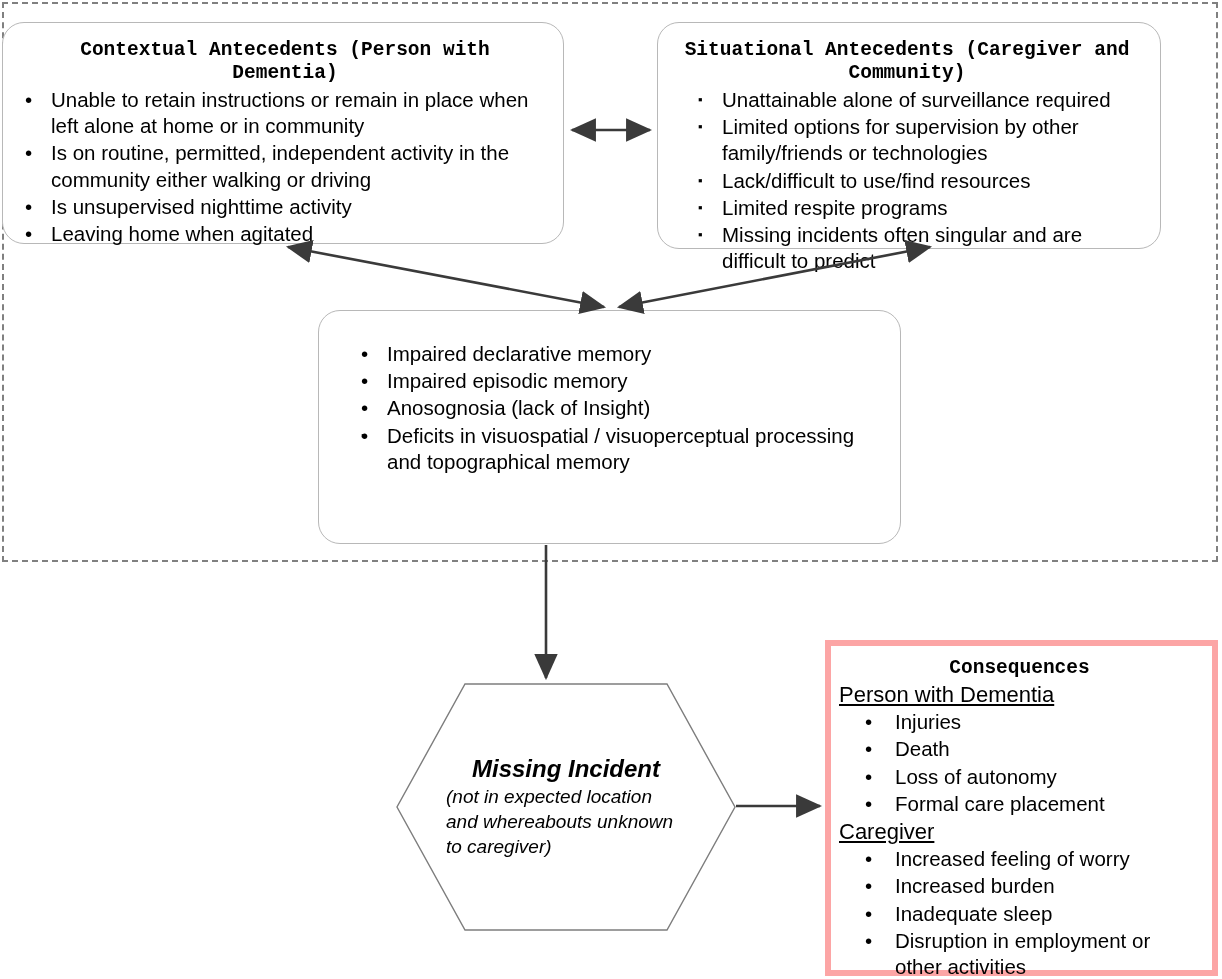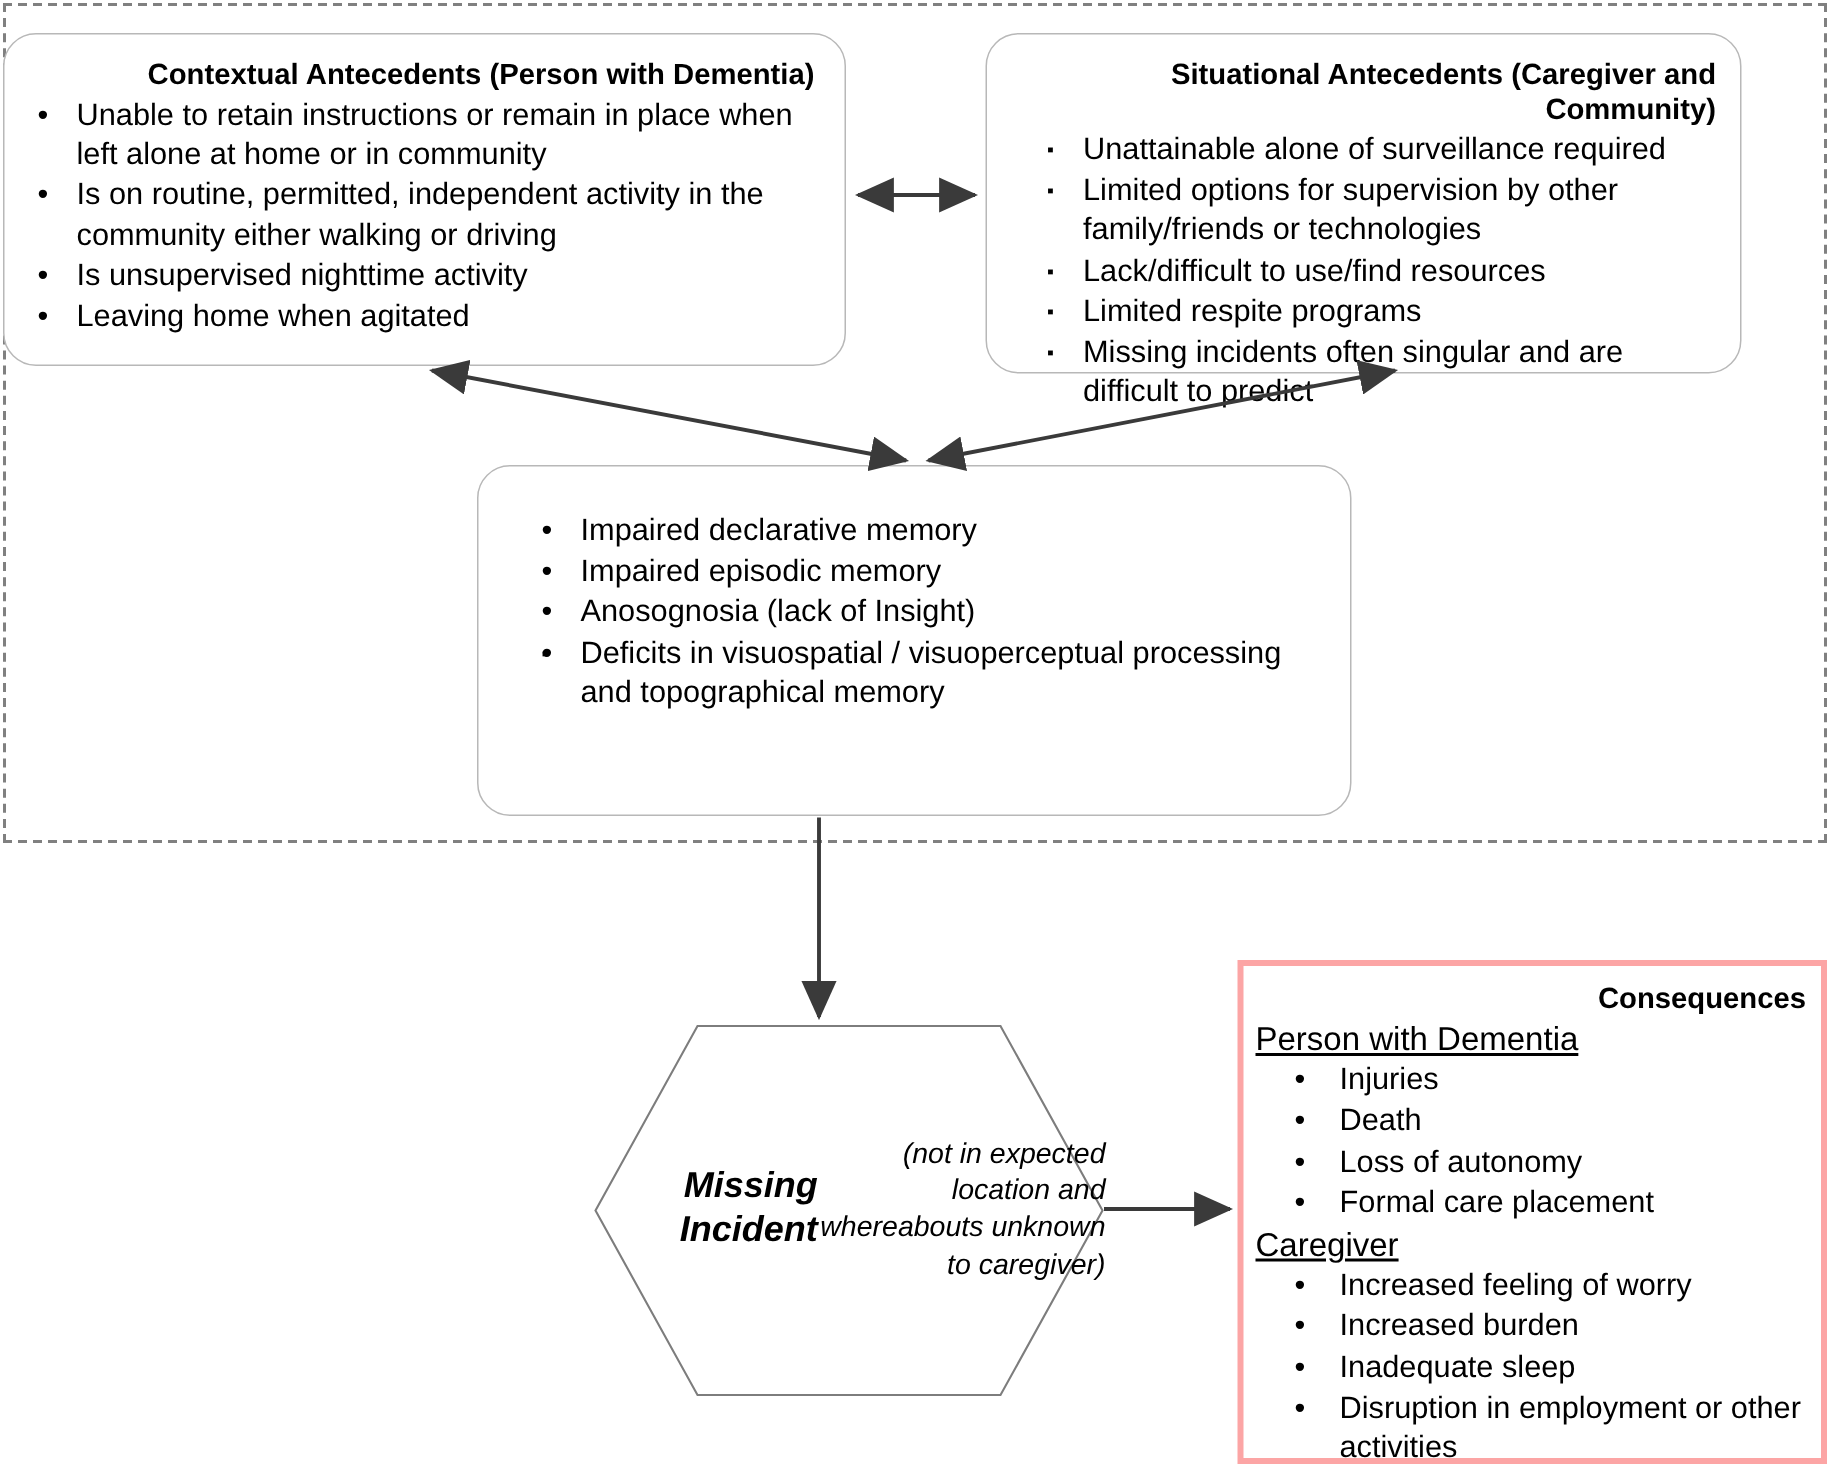--- a/index.html
+++ b/index.html
@@ -33,30 +33,31 @@
   
   .node-box {
     position: absolute;
     box-sizing: border-box;
     background: #ffffff;
     border: 1px solid #b8b8b8;
     border-radius: 22px;
   }
   .node-box.square {
     border-radius: 0;
-    border: 4px solid #fca5a5;
+    border: 6px solid #fca5a5;
   }
 
   .box-title {
-    text-align: right;
+    text-align: center;
     font-weight: bold;
     font-size: 19.5px;
     line-height: 1.18;
     margin: 0;
     padding: 0;
+    font-family: Liberation Mono, monospace;
   }
 
   .bullet-list {
     list-style: none;
     margin: 0;
     padding: 0;
   }
   .bullet-list li {
     position: relative;
     font-size: 20.5px;
@@ -136,24 +137,24 @@
     height: 250px;
   }
   #hexagon-wrap svg { display: block; }
   #hexagon-label {
     position: absolute;
     left: 0;
     top: 0;
     width: 342px;
     height: 250px;
     display: flex;
-    flex-direction: row;
+    flex-direction: column;
     align-items: center;
     justify-content: center;
-    text-align: right;
+    text-align: left;
     pointer-events: none;
   }
   #hexagon-title {
     font-weight: bold;
     font-style: italic;
     font-size: 24px;
     line-height: 1.2;
     margin-bottom: 2px;
   }
   #hexagon-sub {

